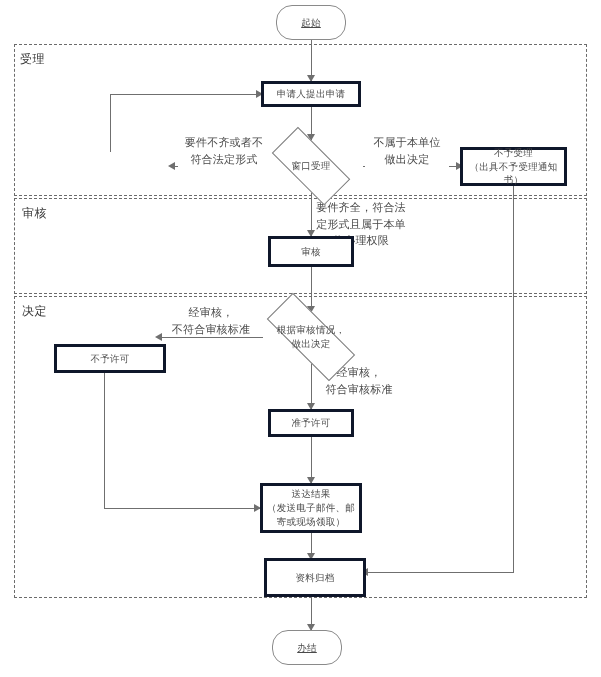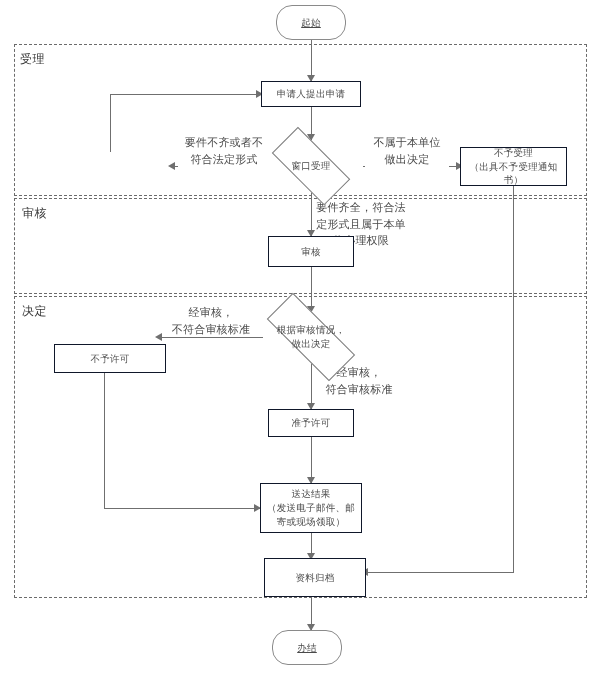--- a/index.html
+++ b/index.html
@@ -36,21 +36,21 @@
     position: absolute;
     box-sizing: border-box;
     display: flex;
     align-items: center;
     justify-content: center;
     text-align: center;
     color: #4a4a4a;
     font-size: 9.5px;
     line-height: 1.45;
     background: #ffffff;
-    border: 1px solid #0f172a;
+    border: 3px solid #0f172a;
     padding: 2px 3px;
     letter-spacing: 0.3px;
   }
   .node.terminator {
     border-radius: 16px;
     border: 1px solid #8a8a8a;
     text-decoration: underline;
   }
   .node.process {
     border-radius: 0;

